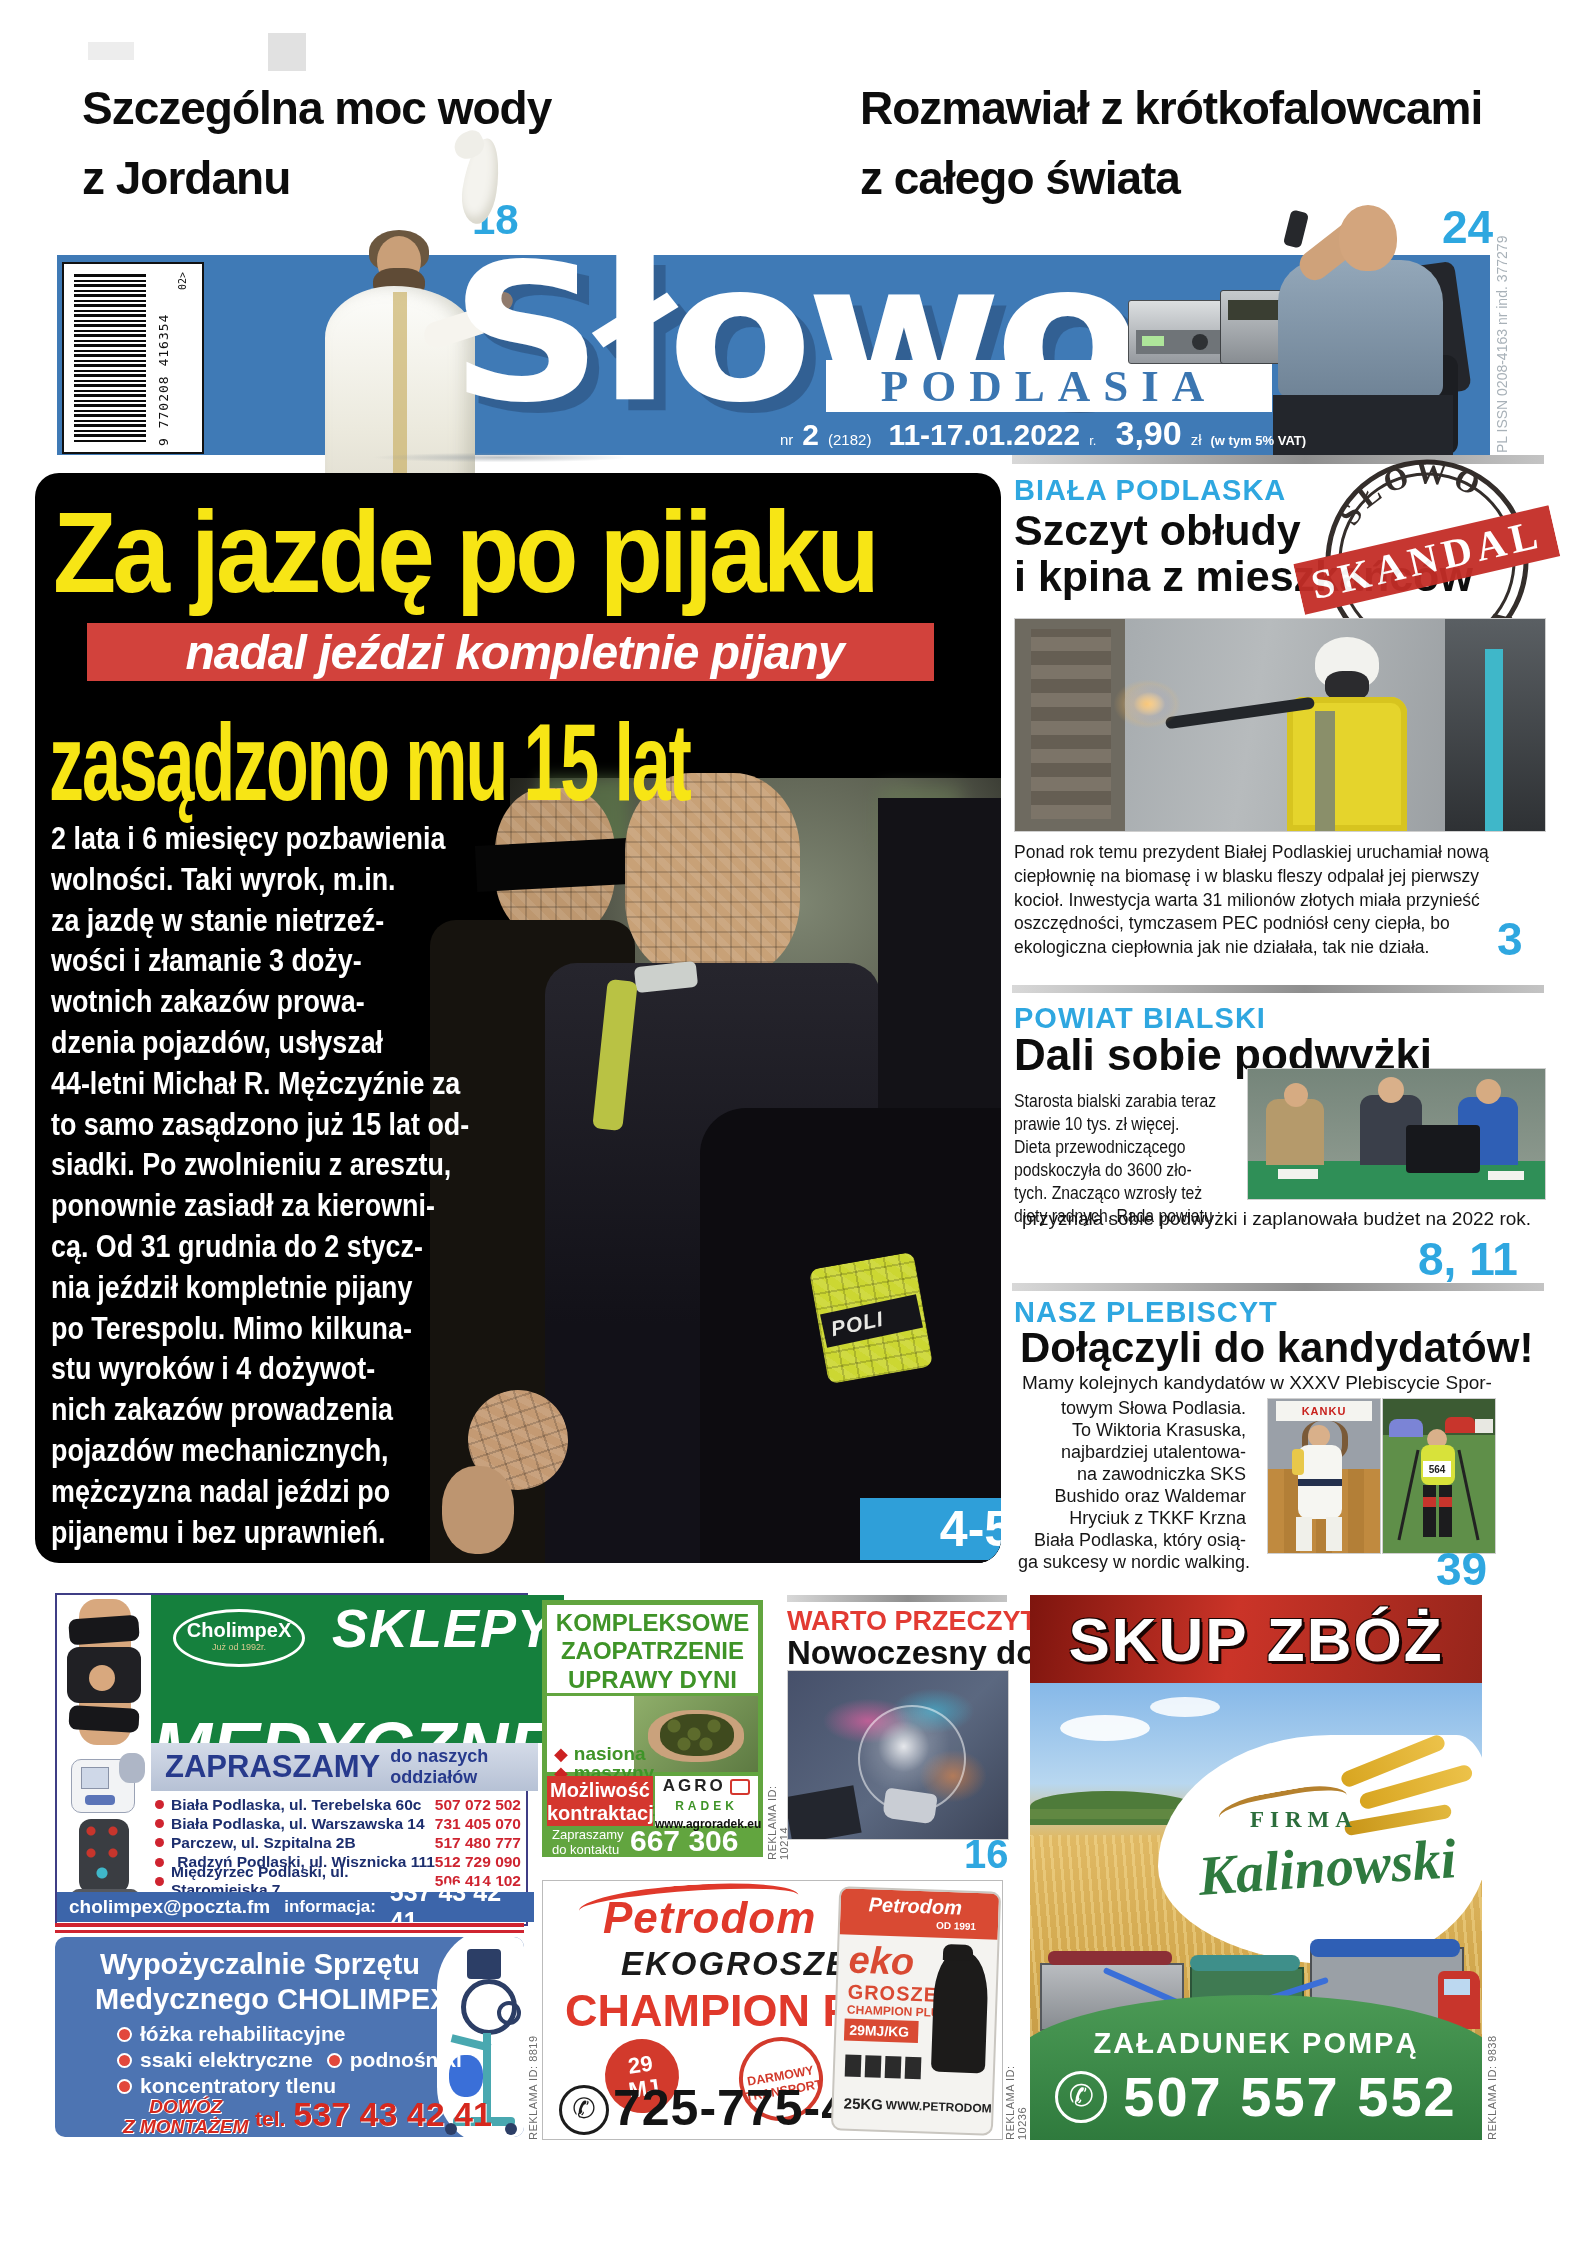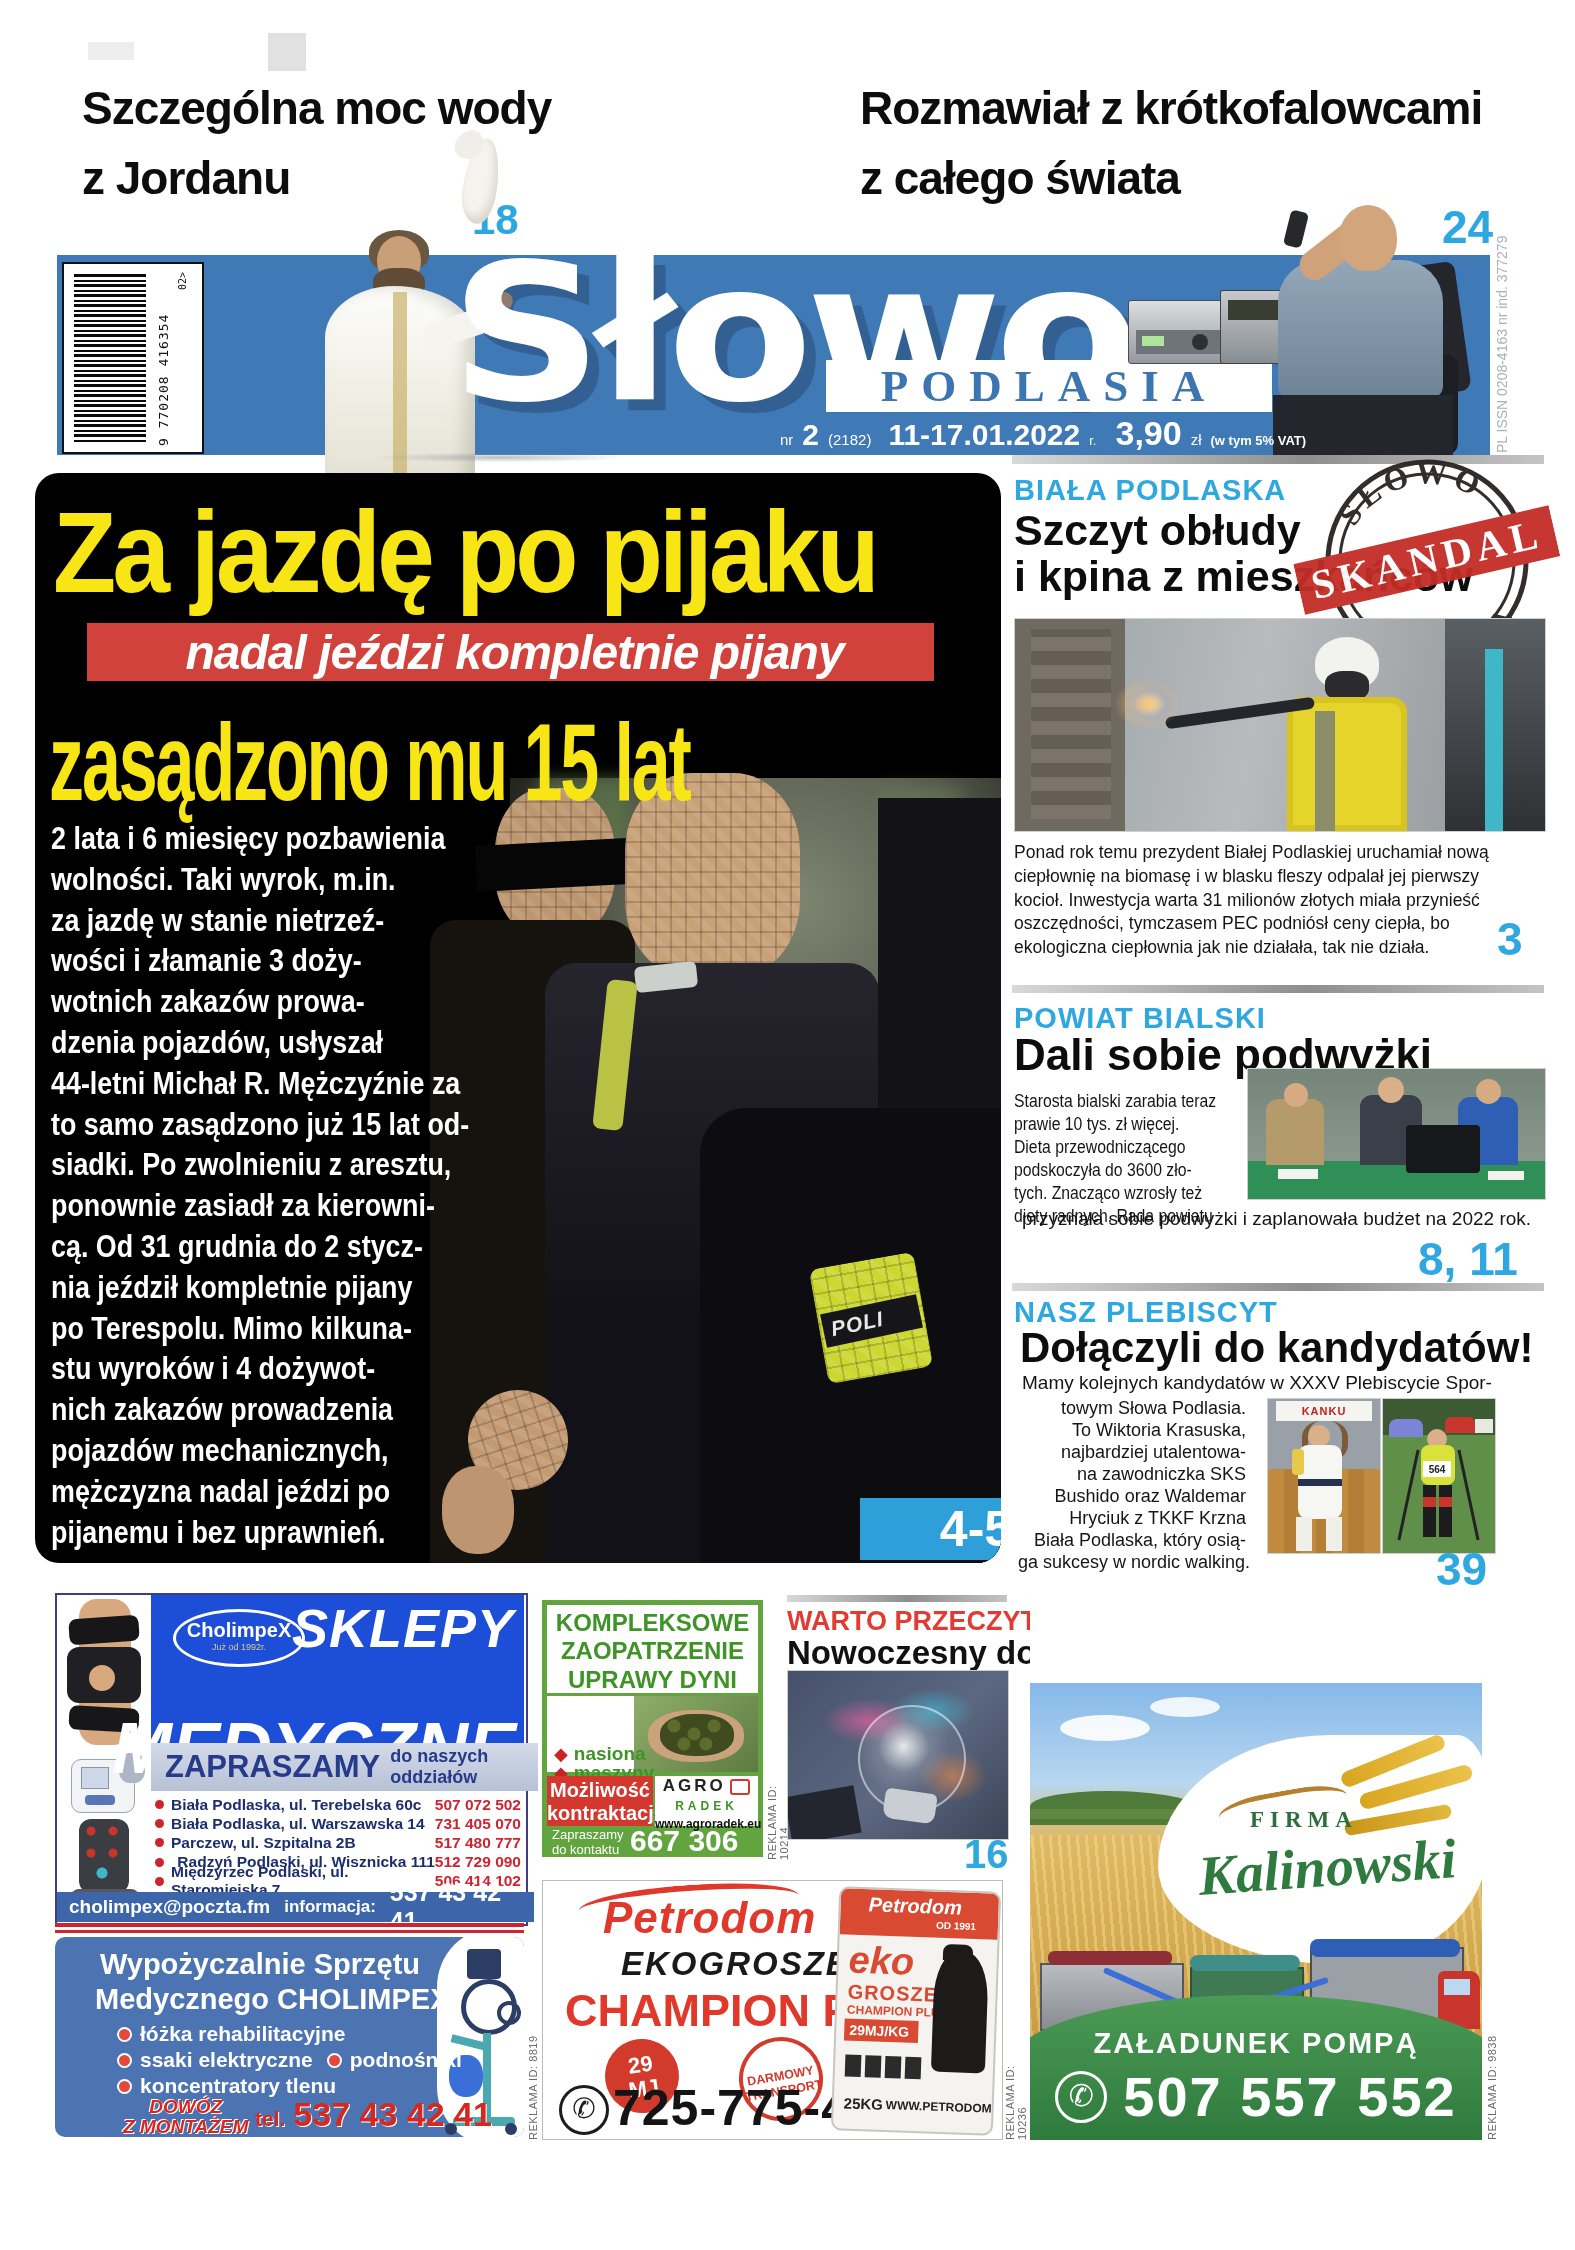--- a/index.html
+++ b/index.html
@@ -295,21 +295,21 @@
       <div class="abs" style="left:18px;top:16px;width:26px;height:20px;background:#cfd8e8;border:1px solid #8a93a8;"></div>
       <div class="abs" style="left:22px;top:44px;width:30px;height:10px;background:#5b74b8;border-radius:4px;"></div>
       <div class="abs" style="left:56px;top:2px;width:26px;height:30px;background:#aeb6c6;border-radius:40%;"></div>
     </div>
     <div class="abs" style="left:8px;top:224px;width:80px;height:100px;">
       <div class="abs" style="left:14px;top:0;width:50px;height:74px;background:#3a3d42;border-radius:12px;
            background-image:radial-gradient(circle at 12px 12px,#c8352c 4px,transparent 5px),radial-gradient(circle at 34px 12px,#c8352c 4px,transparent 5px),radial-gradient(circle at 12px 34px,#c8352c 4px,transparent 5px),radial-gradient(circle at 34px 34px,#c8352c 4px,transparent 5px),radial-gradient(circle at 23px 54px,#3fb7c9 5px,transparent 6px);"></div>
       <div class="abs" style="left:6px;top:70px;width:68px;height:26px;background:#55585e;border-radius:8px;"></div>
     </div>
 
-    <div class="abs" style="left:94px;top:0;width:373px;height:148px;background:#1d4ed8;">
+    <div class="abs" style="left:94px;top:0;width:373px;height:148px;background:#15803d;padding-left:40px;">
       <div class="abs" style="left:22px;top:14px;width:126px;height:52px;border:3px solid #fff;border-radius:50%;text-align:center;">
         <div class="b" style="color:#fff;font-size:20px;margin-top:7px;">CholimpeX</div>
         <div style="color:#d8c98f;font-size:9px;">Już od 1992r.</div>
       </div>
       <div class="abs b i" style="right:10px;top:2px;font-size:54px;color:#fff;letter-spacing:1px;">SKLEPY</div>
       <div class="abs b i" style="right:8px;top:68px;font-size:72px;color:#fff;letter-spacing:0px;margin-top:44px;">MEDYCZNE</div>
     </div>
 
     <div class="abs" style="left:94px;top:148px;width:373px;height:48px;background:linear-gradient(180deg,#d4dbe8,#b6c1d5);display:flex;align-items:baseline;gap:10px;padding-left:14px;">
       <span class="b" style="font-size:31px;color:#273a8c;align-self:center;">ZAPRASZAMY</span>
@@ -468,20 +468,23 @@
       <div class="abs" style="left:30px;top:166px;width:16px;height:22px;background:#2b2b2b;"></div>
       <div class="abs" style="left:50px;top:166px;width:16px;height:22px;background:#2b2b2b;"></div>
       <div class="abs" style="left:70px;top:166px;width:16px;height:22px;background:#2b2b2b;"></div>
       <span class="abs b" style="left:10px;top:206px;color:#222;font-size:15px;">25KG</span>
       <span class="abs b" style="left:52px;top:208px;color:#222;font-size:12px;">WWW.PETRODOM.PL</span>
     </div>
   </div>
   <div class="abs vert" style="left:1004px;top:2030px;height:110px;">REKLAMA ID: 10236</div>
 
   <div class="abs" style="left:1030px;top:1595px;width:452px;height:545px;overflow:hidden;background:#fff;">
+    <div class="abs" style="left:0;top:0;width:452px;height:88px;background:linear-gradient(100deg,#7e150e,#cb3428 45%,#96251b);display:flex;align-items:center;justify-content:center;">
+      <span class="b" style="color:#fff;font-size:62px;letter-spacing:2px;text-shadow:3px 3px 0 #1a0503,-1px -1px 0 #1a0503,2px -1px 0 #1a0503,-1px 2px 0 #1a0503;">SKUP ZBÓŻ</span>
+    </div>
 
     <div class="abs" style="left:0;top:88px;width:452px;height:457px;background:linear-gradient(180deg,#86b8e8 0%,#b8d7f0 22%,#e0b964 34%,#d3a94f 60%,#b98e3e 100%);"></div>
     <div class="abs" style="left:30px;top:120px;width:90px;height:26px;background:#fff;border-radius:50%;opacity:.9;"></div>
     <div class="abs" style="left:120px;top:102px;width:70px;height:20px;background:#fff;border-radius:50%;opacity:.85;"></div>
     <div class="abs" style="left:0px;top:196px;width:170px;height:34px;background:#4e7b3a;border-radius:50% 60% 0 0;"></div>
     <div class="abs" style="left:0;top:214px;width:452px;height:10px;background:#6a8f46;opacity:.7;"></div>
 
     <div class="abs" style="left:0;top:240px;width:452px;height:305px;background:repeating-linear-gradient(85deg,rgba(255,235,170,.35) 0 3px,transparent 3px 9px);"></div>
 
     <div class="abs" style="left:128px;top:140px;width:330px;height:230px;background:#fff;border-radius:55% 10% 45% 60%/60% 25% 55% 45%;">

